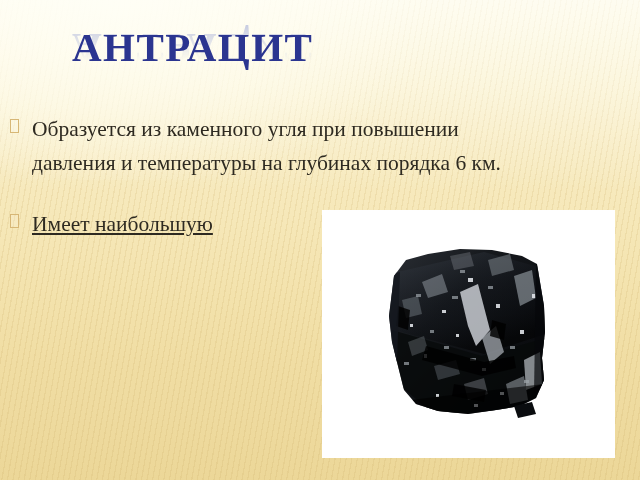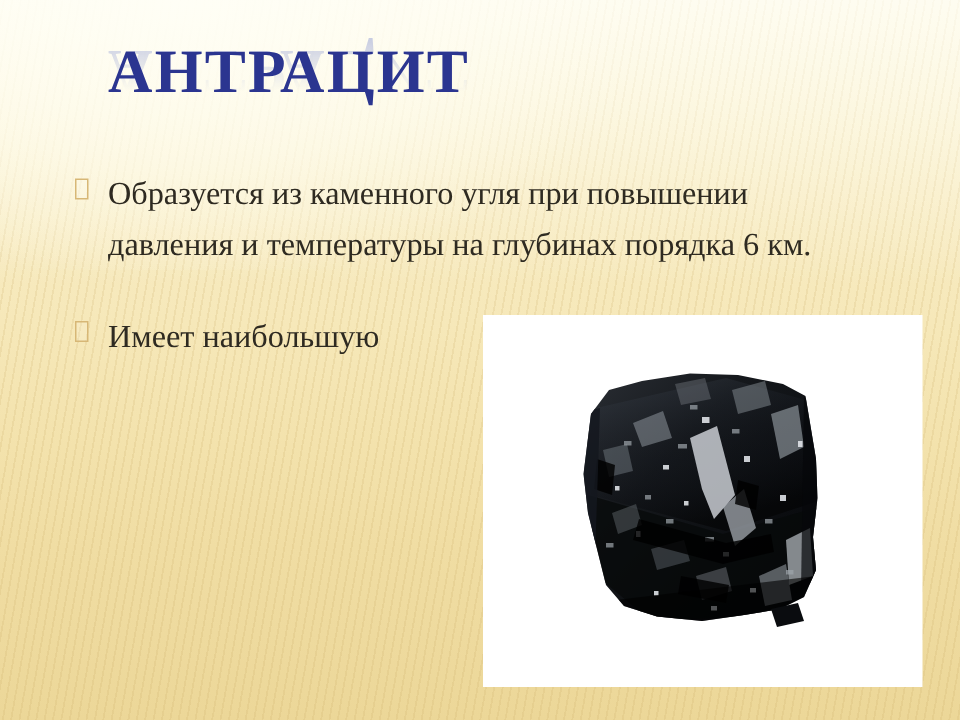--- a/index.html
+++ b/index.html
@@ -111,37 +111,37 @@
     mask-image: linear-gradient(to top,
         rgba(0,0,0,0.95) 0%, rgba(0,0,0,0.45) 40%, rgba(0,0,0,0.0) 78%);
   }
 
   
   .body-block {
     position: absolute;
     left: 0;
     top: 112px;
     width: 560px;
-    padding-left: 40px;
   }
   .para {
     position: relative;
     font-family: "Liberation Serif", "DejaVu Serif", serif;
     font-size: 21.5px;
     line-height: 34px;
     color: #2e2a21;
   }
   .para-1 {
     margin-left: 32px;
     width: 470px;
   }
   .para-2 {
     margin-left: 32px;
     margin-top: 27px;
     width: 440px;
+    text-decoration: underline;
   }
   .para-3 {
     margin-left: 14px;
     margin-top: 6px;
     width: 440px;
   }
   .bullet-box {
     position: absolute;
     left: -22px;
     top: 7px;

